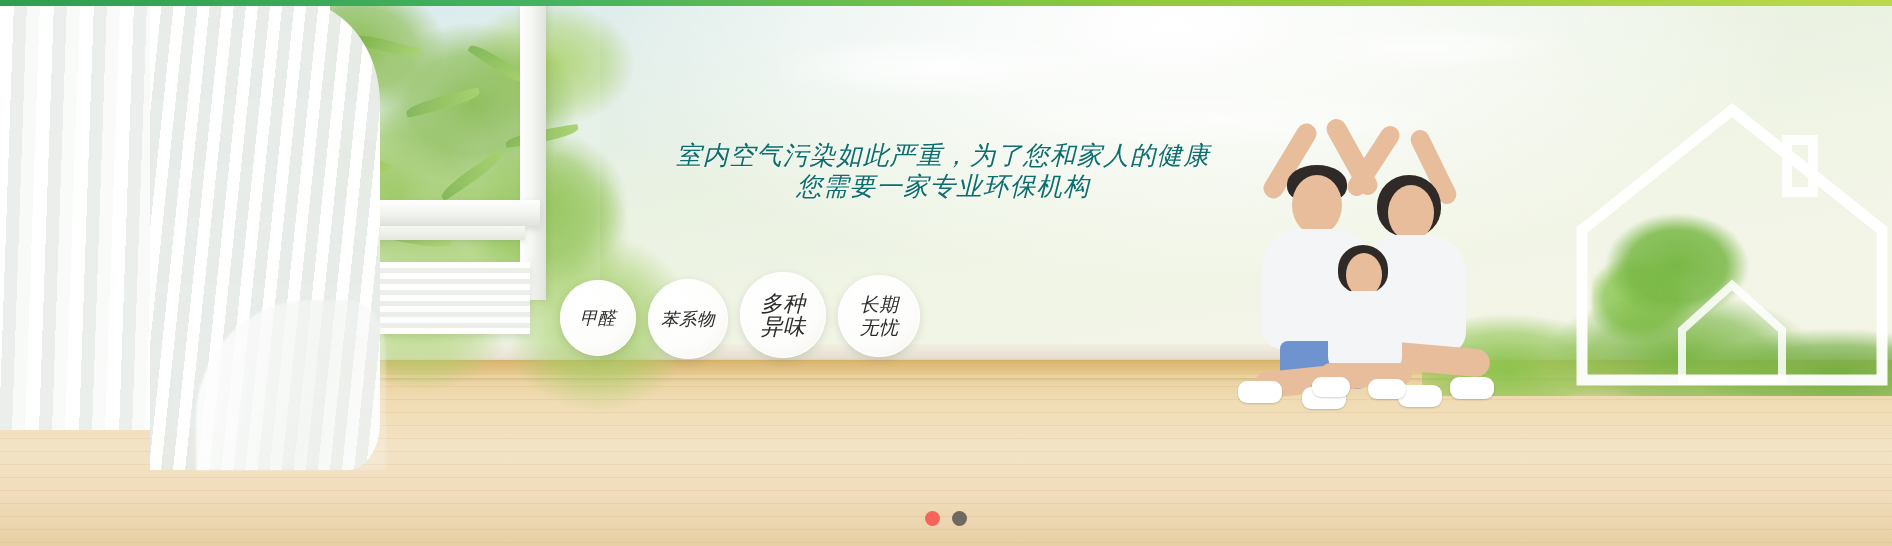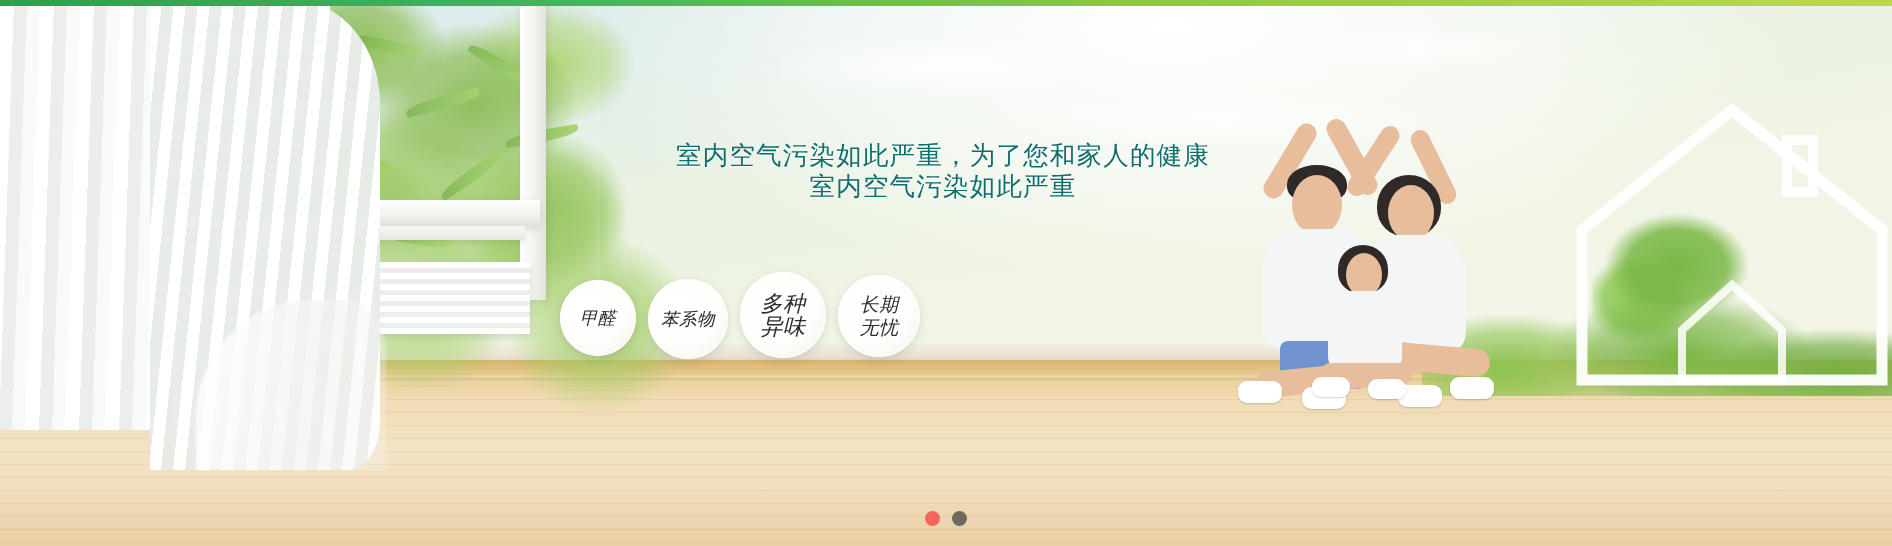--- a/index.html
+++ b/index.html
@@ -173,20 +173,21 @@
   .limb { position:absolute; background:#e7bd9c; border-radius:22px; }
   .hair { position:absolute; background:#2f2a28; border-radius:50% 50% 42% 42%; }
   .shorts { position:absolute; background:#6f93cf; border-radius:8px 8px 14% 14%; }
   .shoe { position:absolute; background:#ffffff; border-radius:9px; box-shadow:0 1px 2px rgba(0,0,0,.18); }
 
   
   .headline {
     position:absolute; left:0; top:140px; width:1892px;
     text-align:center; z-index:30;
     pointer-events:none;
+    font-style:italic;
   }
   .headline-inner { display:inline-block; text-align:center; transform:translateX(-3px); }
   .hl-line {
     display:block;
     font-family:"Liberation Sans", sans-serif;
     font-size:25.5px;
     line-height:31px;
     letter-spacing:1.2px;
     color:#0d6e6e;
     font-weight:500;
@@ -310,21 +311,21 @@
     <div class="head" style="left:154px; top:148px; width:36px; height:44px;"></div>
     <div class="body-shirt" style="left:136px; top:186px; width:74px; height:80px;"></div>
     <div class="limb" style="left:128px; top:258px; width:92px; height:22px;"></div>
     <div class="shoe" style="left:120px; top:272px; width:38px; height:20px;"></div>
     <div class="shoe" style="left:176px; top:274px; width:38px; height:20px;"></div>
   </div>
 
   <div class="headline">
     <div class="headline-inner">
       <span class="hl-line">室内空气污染如此严重，为了您和家人的健康</span>
-      <span class="hl-line">室内空气污染如此严重</span>
+      <span class="hl-line">您需要一家专业环保机构</span>
     </div>
   </div>
 
   <div class="circles">
     <div class="circle c1">
       <div>
           <span>甲醛</span>
         </div>
     </div>
     <div class="circle c2">

